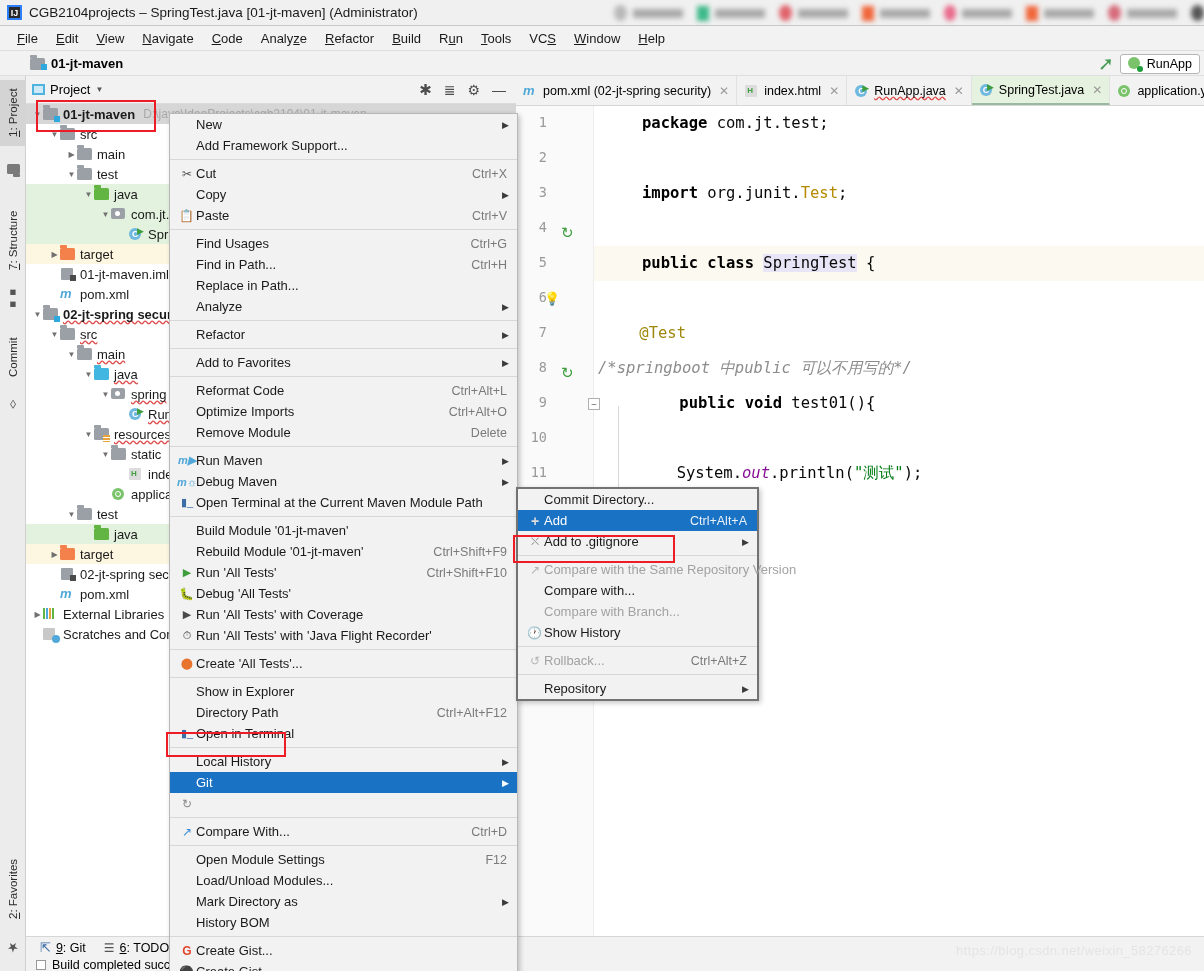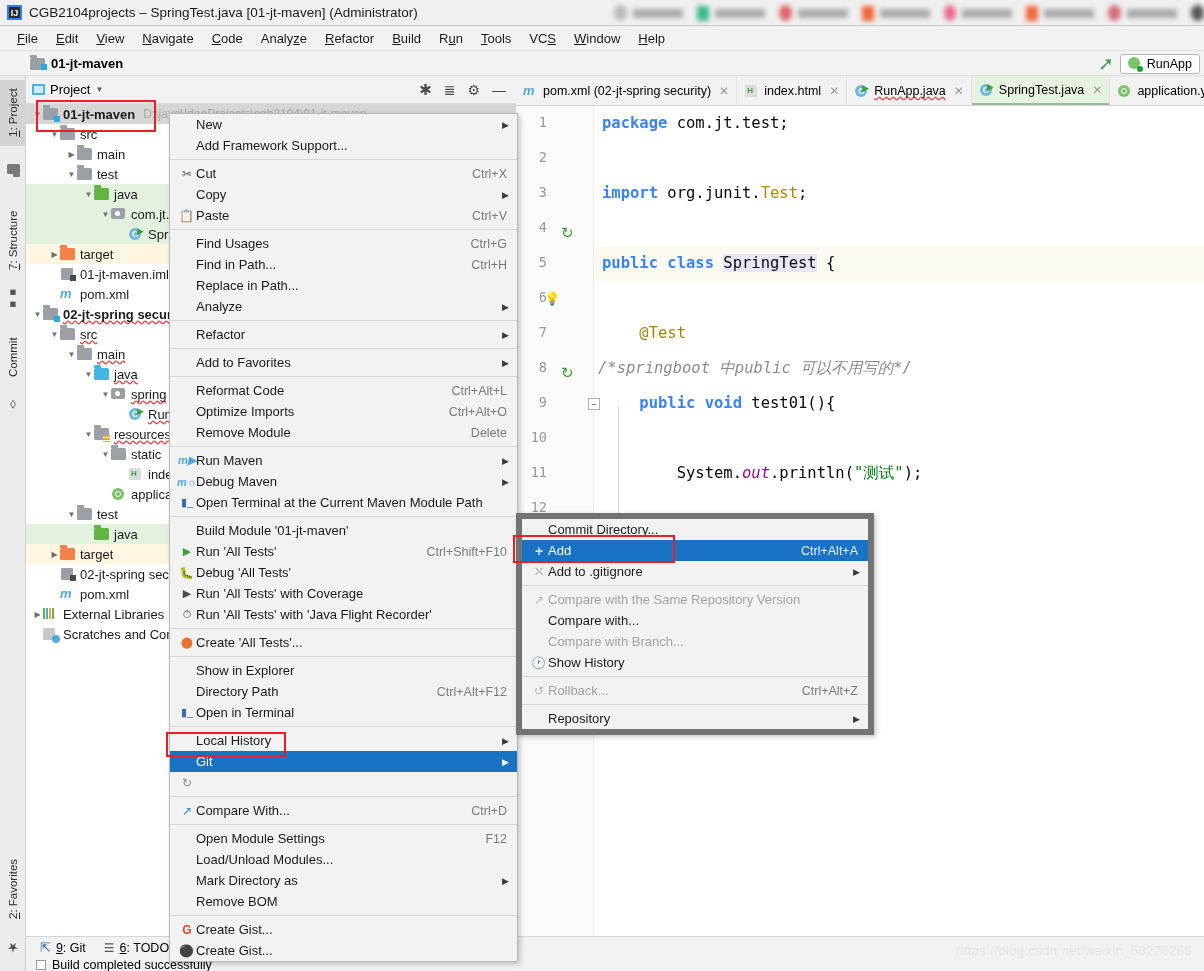--- a/index.html
+++ b/index.html
@@ -106,21 +106,21 @@
     background:#fafafa; border-right:1px solid #ededed;
   }
   .lnum { position:absolute; right:46px; color:#999; font-size:13.5px;
           font-family:"DejaVu Sans Mono", monospace; text-align:right; width:26px;}
   .code {
     position:absolute; left:78px; top:30px; width:610px; height:830px;
     font-family:"DejaVu Sans Mono", monospace; font-size:15.5px; line-height:35px;
     color:#080808; white-space:pre;
   }
   .cline { position:absolute; left:8px; height:35px; display:block;}
-  .kw { color:#3b82f6; font-weight:bold;}
+  .kw { color:#000000; font-weight:bold;margin-left:40px;}
   .anno { color:#9e880d;}
   .cls { color:#b58a00;}
   .str { color:#067d17;}
   .cmt { color:#8c8c8c; font-style:italic;}
   .fld-it { color:#871094; font-style:italic;}
   .hl-class { background:#e8e5f7; }
   .hl-line { position:absolute; left:0; width:610px; height:35px; background:#fcfaf0;}
 
   
   .ctxmenu {
@@ -133,22 +133,22 @@
   .ctxitem .ci { width:18px; flex:0 0 18px; display:flex; align-items:center; justify-content:center; font-size:12px;}
   .ctxitem .ct { flex:1; }
   .ctxitem .ck { color:#7a7a7a; font-size:12.5px; padding-right:10px;}
   .ctxitem.sel .ck { color:#e8f0f8;text-align:center; }
   .ctxitem .arr { color:#3a3a3a; font-size:9px; padding-right:8px;}
   .ctxitem.sel .arr { color:#fff; }
   .ctxsep { height:1px; background:#d7d7d7; margin:3px 0; }
   .ctxitem.dis { color:#a2a2a2; }
 
   .submenu {
-    position:absolute; left:516px; top:513px; width:358px;
-    background:#f2f2f2; border:6px solid #737373; box-shadow:2px 2px 5px rgba(0,0,0,.22);
+    position:absolute; left:516px; top:487px; width:243px;
+    background:#f2f2f2; border:2px solid #737373; box-shadow:2px 2px 5px rgba(0,0,0,.22);
     font-size:13px; color:#1a1a1a; z-index:60;
   }
 
   
   .redbox { position:absolute; border:2px solid #ee1c25; z-index:90; pointer-events:none; }
 
   
   .bottombar {
     position:absolute; left:26px; top:936px; width:1178px; height:22px;
     background:#f2f2f2; border-top:1px solid #d6d6d6;
@@ -675,20 +675,25 @@
           <span style="color:#3a6ea5;font-size:11px;">▮_</span>
         </span>
         <span class="ct">Open Terminal at the Current Maven Module Path</span>
       </div>
       <div class="ctxsep"></div>
       <div class="ctxitem">
         <span class="ci"></span>
         <span class="ct">Build Module '01-jt-maven'</span>
       </div>
       <div class="ctxitem">
+        <span class="ci"></span>
+        <span class="ct">Rebuild Module '01-jt-maven'</span>
+        <span class="ck">Ctrl+Shift+F9</span>
+      </div>
+      <div class="ctxitem">
         <span class="ci">
           <span style="color:#3c9e3c;font-size:11px;">▶</span>
         </span>
         <span class="ct">Run 'All Tests'</span>
         <span class="ck">Ctrl+Shift+F10</span>
       </div>
       <div class="ctxitem">
         <span class="ci">
           <span style="color:#4a9a4a;font-size:12px;">🐛</span>
         </span>
@@ -763,21 +768,21 @@
         <span class="ci"></span>
         <span class="ct">Load/Unload Modules...</span>
       </div>
       <div class="ctxitem">
         <span class="ci"></span>
         <span class="ct">Mark Directory as</span>
         <span class="arr">▶</span>
       </div>
       <div class="ctxitem">
         <span class="ci"></span>
-        <span class="ct">Remove BOM</span>
+        <span class="ct">History BOM</span>
       </div>
       <div class="ctxsep"></div>
       <div class="ctxitem">
         <span class="ci">
           <span style="color:#e2432a;font-weight:bold;font-size:12px;">G</span>
         </span>
         <span class="ct">Create Gist...</span>
       </div>
       <div class="ctxitem">
         <span class="ci">

